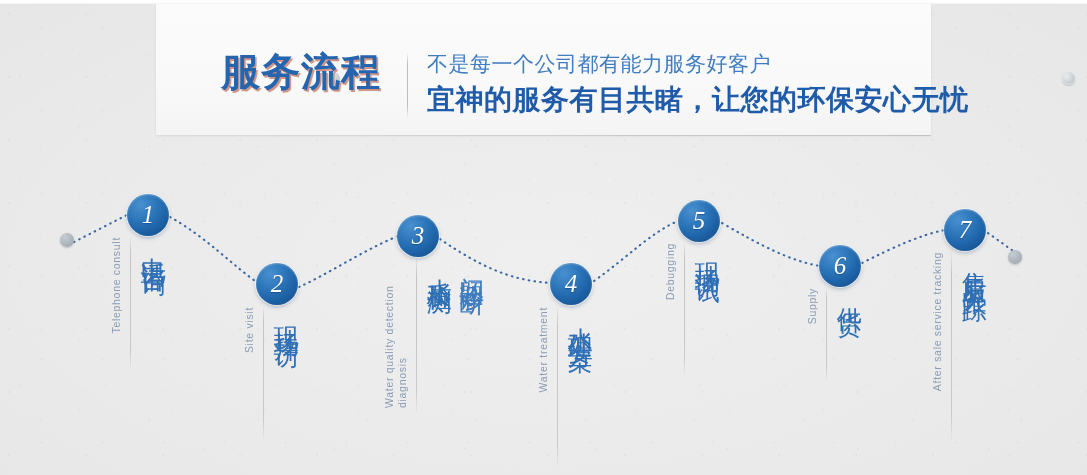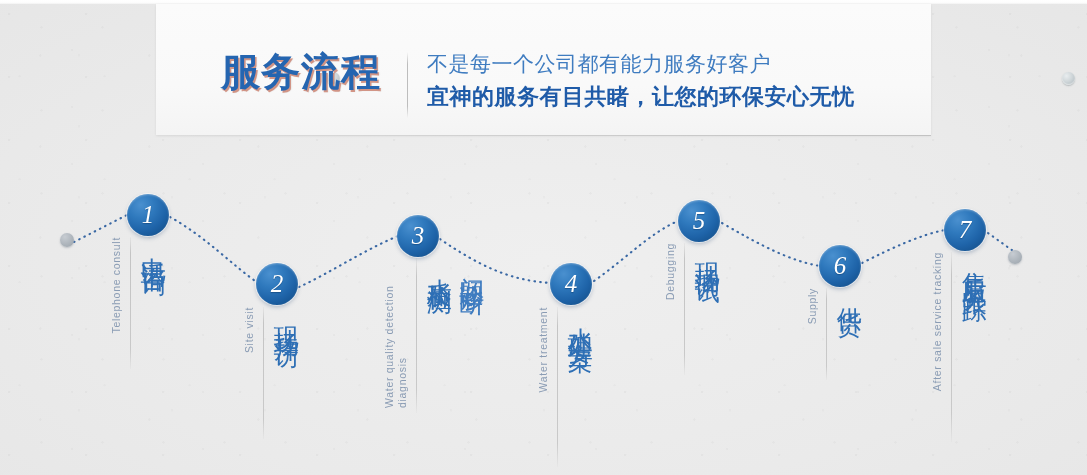--- a/index.html
+++ b/index.html
@@ -99,21 +99,21 @@
     white-space: nowrap;
     font-family: Liberation Mono, monospace;
   }
   #subtitle-line1 {
     font-size: 21px;
     font-weight: 400;
     color: #3f7cc0;
     letter-spacing: .5px;
   }
   #subtitle-line2 {
-    font-size: 22px;
+    font-size: 28px;
     font-weight: 700;
     color: #1f5ba8;
     letter-spacing: .5px;
     margin-top: 4px;
   }
 
   
   #flow {
     position: absolute;
     left: 0; top: 135px;

